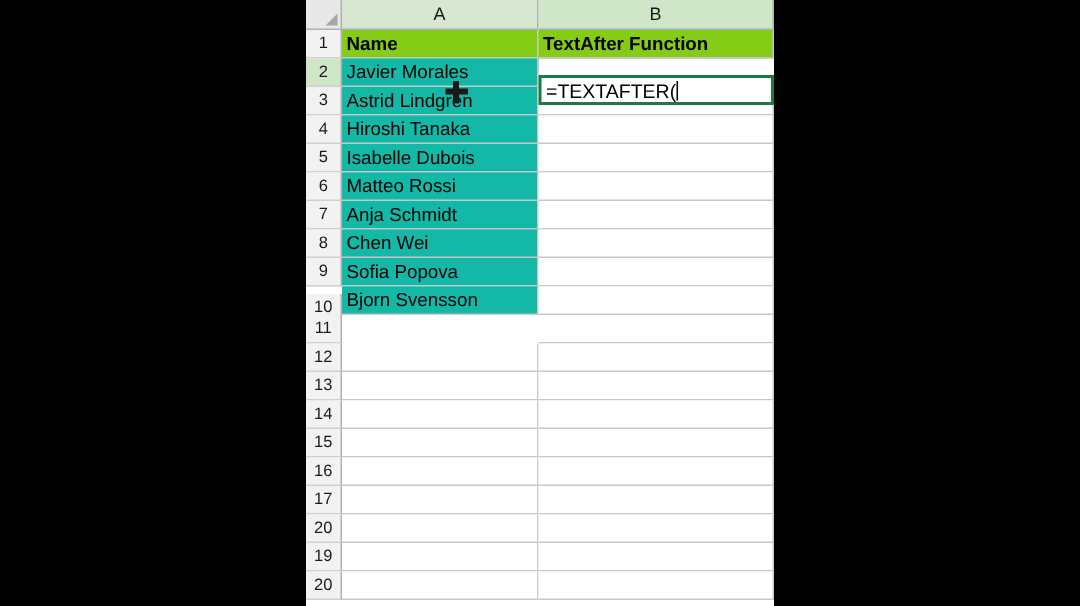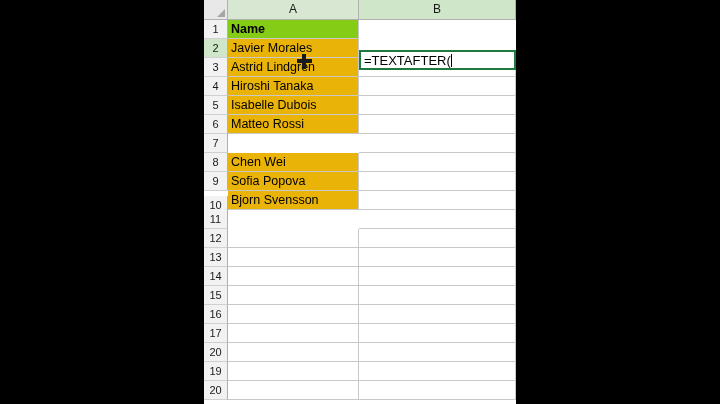--- a/index.html
+++ b/index.html
@@ -94,21 +94,21 @@
     box-sizing: border-box;
     height: 19px;
     border-right: 1px solid #c8c8c8;
     border-bottom: 1px solid #c8c8c8;
     font-size: 12.5px;
     line-height: 18px;
     padding-left: 3px;
     white-space: nowrap;
     overflow: hidden;
     color: #000;
-    background: #eab308;
+    background: #14b8a6;
   }
   .cell.a { left: 24px; width: 131px; }
   .cell.b { left: 155px; width: 157px; }
   .cell.header-yellow {
     background: #84cc16;
     font-weight: bold;
   }
   .cell.empty { background: #fff; }
   
   .edit-cell {
@@ -194,26 +194,28 @@
     <div class="row-head" style="top:248px">13</div>
     <div class="row-head" style="top:267px">14</div>
     <div class="row-head" style="top:286px">15</div>
     <div class="row-head" style="top:305px">16</div>
     <div class="row-head" style="top:324px">17</div>
     <div class="row-head" style="top:343px">20</div>
     <div class="row-head" style="top:362px">19</div>
     <div class="row-head" style="top:381px">20</div>
 
     <div class="cell a header-yellow" style="top:20px">Name</div>
+    <div class="cell b header-yellow" style="top:20px">TextAfter Function</div>
 
     <div class="cell a" style="top:39px">Javier Morales</div>
     <div class="cell a" style="top:58px">Astrid Lindgren</div>
     <div class="cell a" style="top:96px">Isabelle Dubois</div>
     <div class="cell a" style="top:77px">Hiroshi Tanaka</div>
     <div class="cell a" style="top:115px">Matteo Rossi</div>
+    <div class="cell a" style="top:134px">Anja Schmidt</div>
     <div class="cell a" style="top:153px">Chen Wei</div>
     <div class="cell a" style="top:172px">Sofia Popova</div>
     <div class="cell a" style="top:191px">Bjorn Svensson</div>
 
     <div class="cell a empty" style="top:229px"></div>
     <div class="cell a empty" style="top:248px"></div>
     <div class="cell a empty" style="top:267px"></div>
     <div class="cell a empty" style="top:286px"></div>
     <div class="cell a empty" style="top:305px"></div>
     <div class="cell a empty" style="top:324px"></div>

